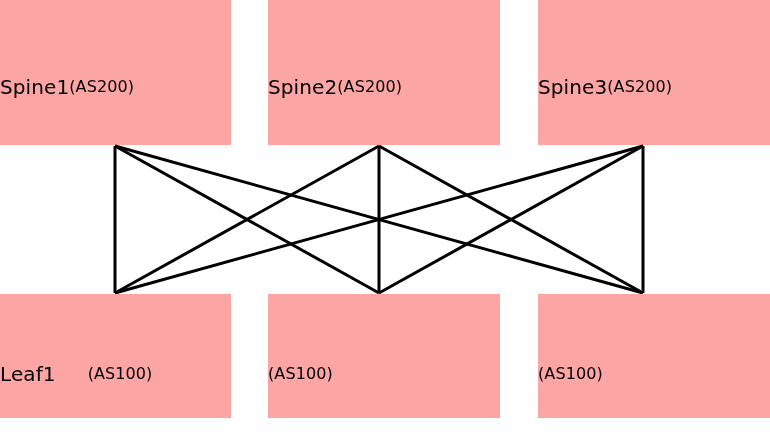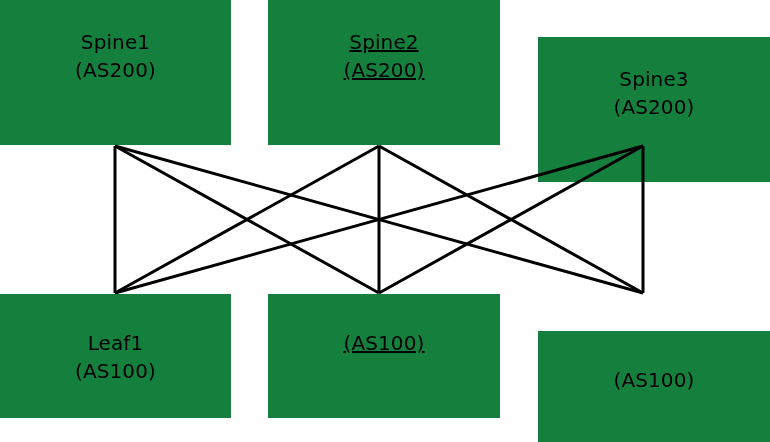--- a/index.html
+++ b/index.html
@@ -12,50 +12,51 @@
   }
   #diagram {
     position: relative;
     width: 770px;
     height: 442px;
     background: #ffffff;
     overflow: hidden;
   }
   .node-box {
     position: absolute;
-    background: #15803d;
+    background: #fca5a5;
     display: flex;
-    flex-direction: column;
+    flex-direction: row;
     align-items: center;
     justify-content: flex-start;
     box-sizing: border-box;
   }
   .node-box.spine {
     top: 0;
     height: 145px;
     padding-top: 28px;
   }
   .node-box.leaf {
     top: 294px;
     height: 124px;
     padding-top: 35px;
+    gap: 32px;
   }
   .col-1 { left: 0px;   width: 231px; }
-  .col-2 { left: 268px; width: 232px; text-decoration: underline; }
-  .col-3 { left: 538px; width: 232px; margin-top: 37px; }
+  .col-2 { left: 268px; width: 232px; }
+  .col-3 { left: 538px; width: 232px; }
 
   .node-label {
     font-size: 20px;
     line-height: 28px;
     color: #000000;
     text-align: center;
     letter-spacing: 0.1px;
   }
   .node-asn {
-    font-size: 20px;
+    font-size: 16px;
     line-height: 28px;
     color: #000000;
     text-align: center;
     letter-spacing: 0.1px;
   }
   #links {
     position: absolute;
     left: 0;
     top: 0;
     width: 770px;

